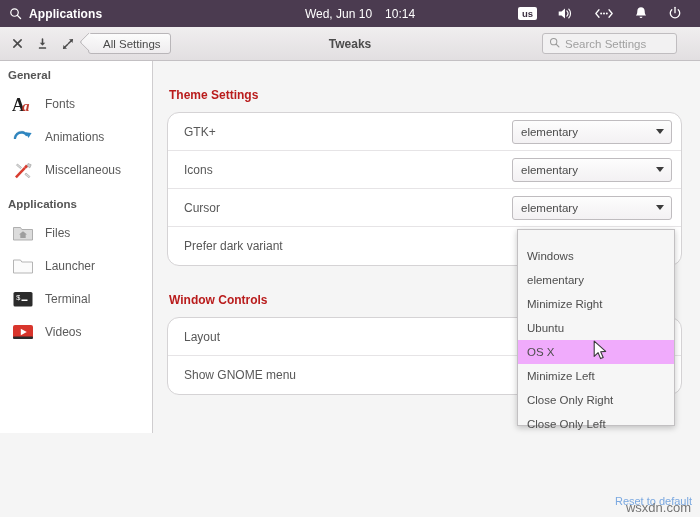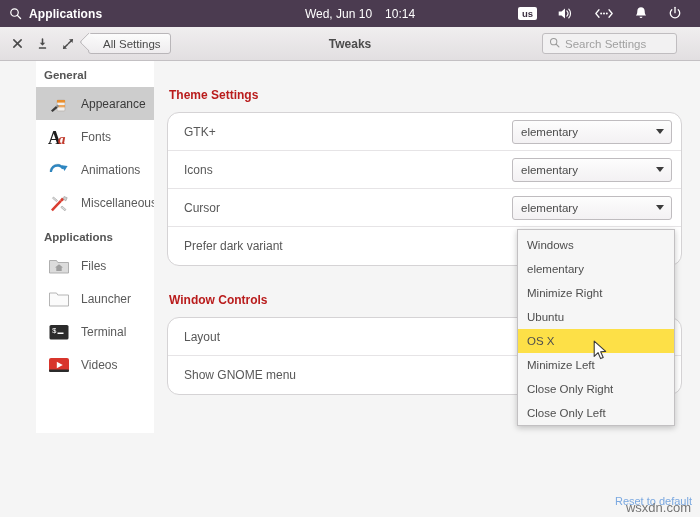--- a/index.html
+++ b/index.html
@@ -82,21 +82,20 @@
     display: flex; align-items: center; gap: 5px; padding: 0 6px;
     font-size: 11.5px; color: #a0a0a0;
   }
 
   
   #sidebar {
     position: absolute; left: 0; top: 61px; width: 153px; height: 372px;
     background: #ffffff;
     border-right: 1px solid #cfcdcf;
     overflow: hidden;
-    margin-left: 36px;
   }
   .side-head {
     font-size: 11.5px; font-weight: bold; color: #555;
     padding: 8px 0 6px 8px;
   }
   .side-item {
     display: flex; align-items: center; gap: 10px;
     height: 33px; padding-left: 11px;
     font-size: 12px; color: #5a5a5a;
   }
@@ -135,27 +134,27 @@
   }
   .caret { width: 0; height: 0; border-left: 4.5px solid transparent; border-right: 4.5px solid transparent; border-top: 5px solid #3c3c3c; }
 
   
   #popup {
     position: absolute; left: 363px; top: 168px;
     width: 158px; height: 197px;
     background: #f6f6f6;
     border: 1px solid #c2c0c2;
     box-shadow: 0 2px 6px rgba(0,0,0,.22);
-    z-index: 40; padding: 3px 0;
+    z-index: 40; padding: 14px 0;
   }
   .pop-item {
     height: 24px; display: flex; align-items: center;
     padding-left: 9px; font-size: 11.5px; color: #4e4e4e;
   }
-  .pop-item.hl { background: #fde047; }
+  .pop-item.hl { background: #f0abfc; }
 
   #cursor { position: absolute; left: 593px; top: 340px; z-index: 60; pointer-events: none; }
 
   #resetlink {
     position: absolute; right: 8px; bottom: 10px;
     font-size: 11px; color: #7aa8e0; z-index: 5; text-align: center;
   }
   #watermark {
     position: absolute; right: 9px; bottom: 2px;
     font-size: 13px; color: #5e5e5e; opacity: .85;
@@ -255,32 +254,20 @@
           </svg>
       </span>
       <span>Search Settings</span>
     </div>
   </div>
 
   <div id="sidebar">
 
     <div class="side-head">General</div>
 
-    <div class="side-item sel">
-      <span class="side-ico">
-        <svg width="24" height="24" viewBox="0 0 24 24">
-          <rect x="10" y="8" width="8" height="11" rx="1" fill="#f2f0ee" stroke="#b9b4ae" stroke-width=".8"></rect>
-          <rect x="10" y="8" width="8" height="2.6" fill="#e98f2e"></rect>
-          <rect x="10" y="13" width="8" height="2.4" fill="#e98f2e" opacity=".75"></rect>
-          <path d="M4 18.5l5-4.5 1.6 1.8L5.6 20z" fill="#3b3b3b"></path>
-          <path d="M9 14l1.6 1.8 1.6-1.6-1.6-1.6z" fill="#8c8c8c"></path>
-        </svg>
-      </span>
-      <span>Appearance</span>
-    </div>
 
     <div class="side-item">
       <span class="side-ico">
         <svg width="24" height="24" viewBox="0 0 24 24">
           <text x="1" y="19" font-family="Liberation Serif, serif" font-size="18" font-weight="bold" fill="#1d1d1d">A</text>
           <text x="11" y="19" font-family="Liberation Serif, serif" font-size="15" font-weight="bold" fill="#c0392b" font-style="italic">a</text>
         </svg>
       </span>
       <span>Fonts</span>
     </div>

